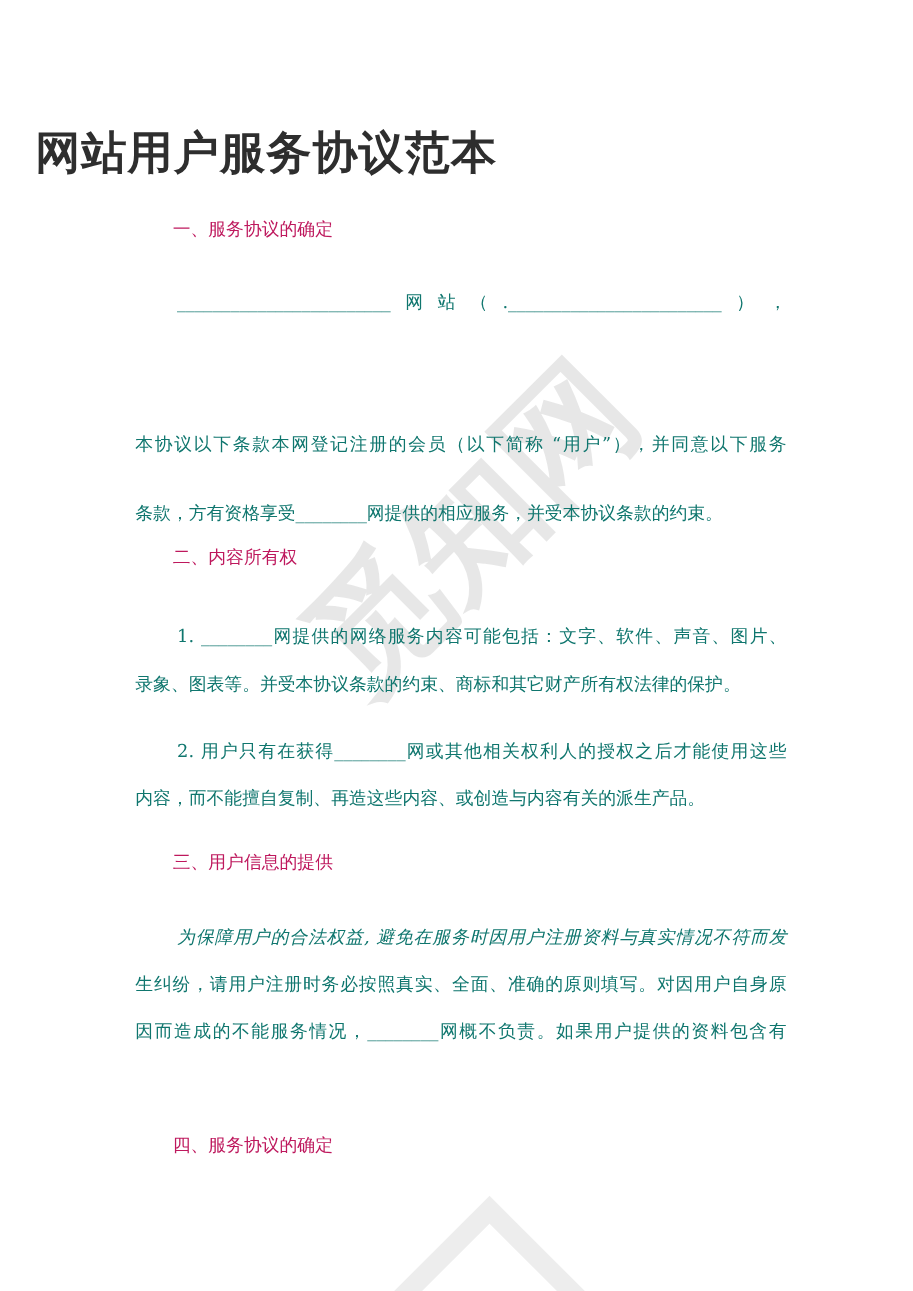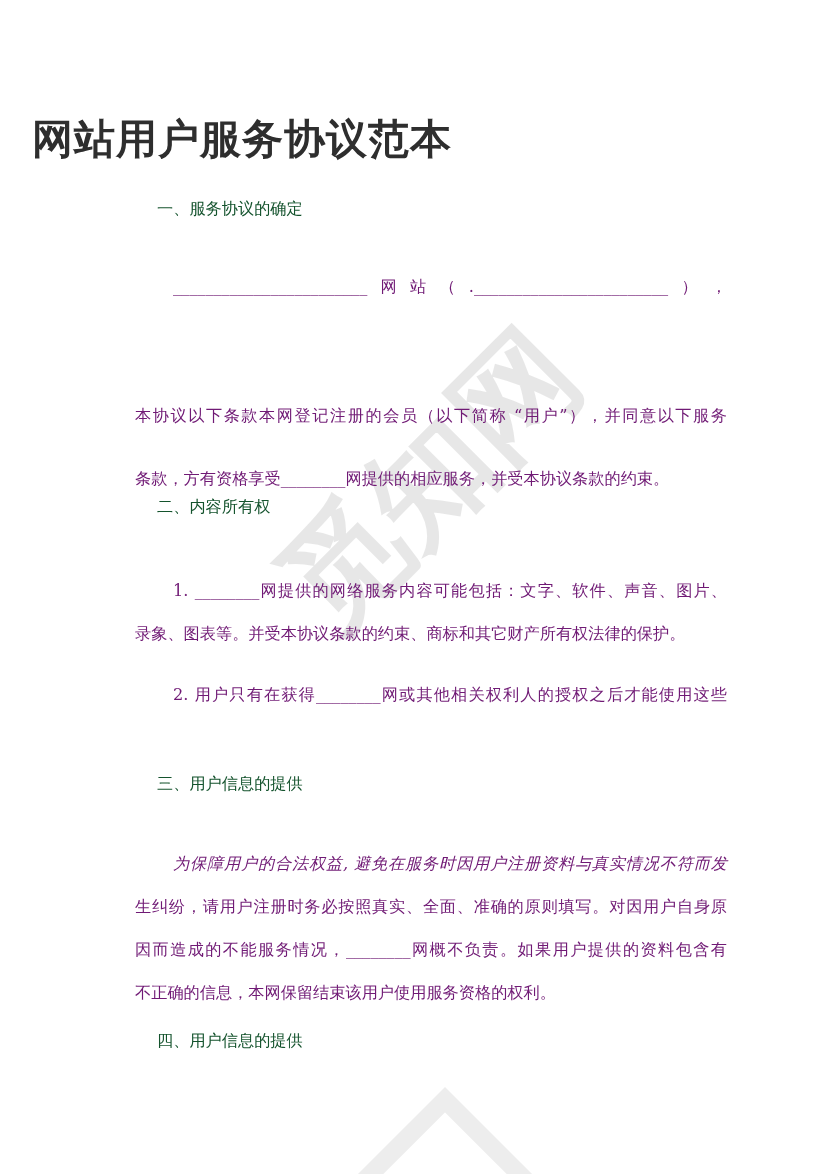--- a/index.html
+++ b/index.html
@@ -62,22 +62,22 @@
       color: #2e2e2e;
       margin: 0;
       padding-left: 32px;
     }
     .line {
       position: absolute;
       left: 157px;
       font-size: 16.2px;
       line-height: 22px;
       white-space: nowrap;
-      color: #701a75;
-      margin: 16px;
+      color: #0f766e;
+      margin: 4px;
     }
     .line.full {
       left: 119px;
       width: 592px;
       text-align: justify;
       text-align-last: justify;
     }
     .line.indent {
       left: 157px;
       width: 554px;
@@ -85,21 +85,21 @@
       text-align-last: justify;
     }
     .line.last {
       text-align-last: left;
     }
     .heading {
       position: absolute;
       left: 157px;
       font-size: 16.2px;
       line-height: 22px;
-      color: #14532d;
+      color: #be185d;
       margin: 0;
       white-space: nowrap;
     }
   </style>
 </head>
 <body>
 
 <div class="page">
 
   <div class="watermark">觅知网</div>
@@ -112,23 +112,23 @@
   <p class="line indent" style="top:260px;">________________________网站（.________________________），</p>
   <p class="line full" style="top:389px;">本协议以下条款本网登记注册的会员（以下简称 “用户”），并同意以下服务</p>
   <p class="line full last" style="top:452px;">条款，方有资格享受________网提供的相应服务，并受本协议条款的约束。</p>
 
   <p class="heading" style="top:496px;">二、内容所有权</p>
 
   <p class="line indent" style="top:564px;">1. ________网提供的网络服务内容可能包括：文字、软件、声音、图片、</p>
   <p class="line full last" style="top:607px;">录象、图表等。并受本协议条款的约束、商标和其它财产所有权法律的保护。</p>
 
   <p class="line indent" style="top:668px;">2. 用户只有在获得________网或其他相关权利人的授权之后才能使用这些</p>
+  <p class="line full last" style="top:711px;">内容，而不能擅自复制、再造这些内容、或创造与内容有关的派生产品。</p>
 
   <p class="heading" style="top:773px;">三、用户信息的提供</p>
 
   <p class="line indent" style="top:837px;font-style:italic;">为保障用户的合法权益, 避免在服务时因用户注册资料与真实情况不符而发</p>
   <p class="line full" style="top:923px;">因而造成的不能服务情况，________网概不负责。如果用户提供的资料包含有</p>
   <p class="line full" style="top:880px;">生纠纷，请用户注册时务必按照真实、全面、准确的原则填写。对因用户自身原</p>
-  <p class="line full last" style="top:966px;">不正确的信息，本网保留结束该用户使用服务资格的权利。</p>
 
-  <p class="heading" style="top:1030px;">四、用户信息的提供</p>
+  <p class="heading" style="top:1030px;">四、服务协议的确定</p>
 
 </div>
 
 </body></html>

